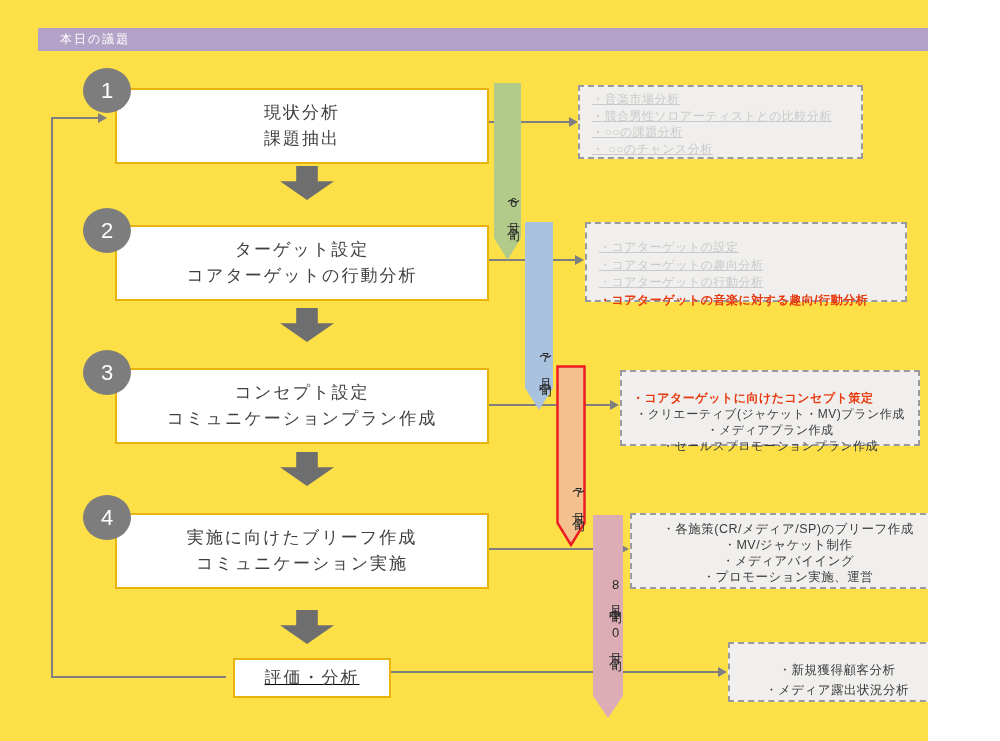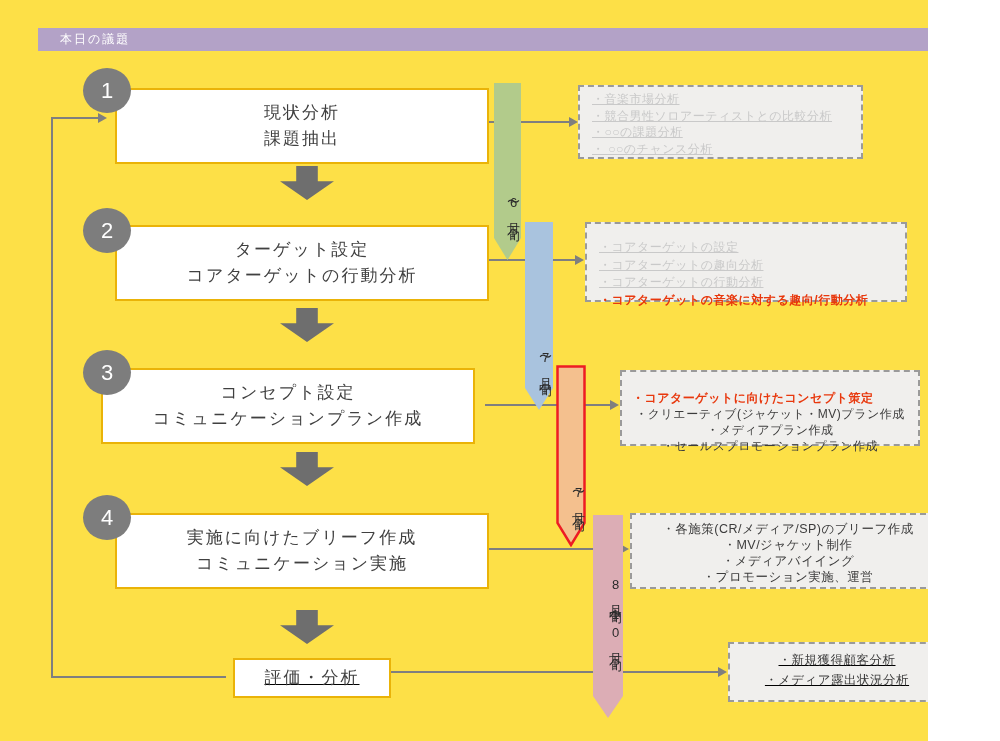--- a/index.html
+++ b/index.html
@@ -44,21 +44,21 @@
 
   
   .d1{left:578px;top:85px;width:285px;height:74px;padding:4px 12px;font-size:12px;}
   .d1 div{line-height:16.5px;}
   .d2{left:585px;top:222px;width:322px;height:80px;padding:15px 12px;font-size:12px;}
   .d2 div{line-height:17.5px;}
   .d3{left:620px;top:370px;width:300px;height:76px;padding:18px 10px;font-size:12px;}
   .d3 div{line-height:16px;}
   .d4{left:630px;top:513px;width:316px;height:76px;padding:6px 22px;font-size:12.5px;}
   .d4 div{line-height:16px;}
-  .d5{left:728px;top:642px;width:218px;height:60px;padding:6px 14px;font-size:12.5px;text-decoration:underline;}
+  .d5{left:728px;top:642px;width:218px;height:60px;padding:16px 14px;font-size:12.5px;}
   .d5 div{line-height:20px;}
 </style>
 </head>
 <body>
 
 <div class="slide">
 
   <div class="header-bar" style="background: rgb(179, 162, 199);">
     <span>本日の議題</span>
   </div>
@@ -105,21 +105,21 @@
     <div class="muted">・コアターゲットの設定</div>
     <div class="muted">・コアターゲットの趣向分析</div>
     <div class="muted">・コアターゲットの行動分析</div>
     <div class="highlight">・コアターゲットの音楽に対する趣向/行動分析</div>
   </div>
   <div class="down-arrow" style="left:280px;top:308px;"></div>
 
   <div class="circle" style="left:83px;top:350px;">
       <span>3</span>
     </div>
-  <div class="pbox" style="left:101px;top:368px;width:370px;height:72px;">
+  <div class="pbox" style="left:115px;top:368px;width:370px;height:72px;">
     <span>コンセプト設定</span>
     <span>コミュニケーションプラン作成</span>
   </div>
   <div class="dashed d3">
     <div class="highlight">・コアターゲットに向けたコンセプト策定</div>
     <div class="normal">・クリエーティブ(ジャケット・MV)プラン作成</div>
     <div class="normal">・メディアプラン作成</div>
     <div class="normal">・セールスプロモーションプラン作成</div>
   </div>
   <div class="down-arrow" style="left:280px;top:452px;"></div>

